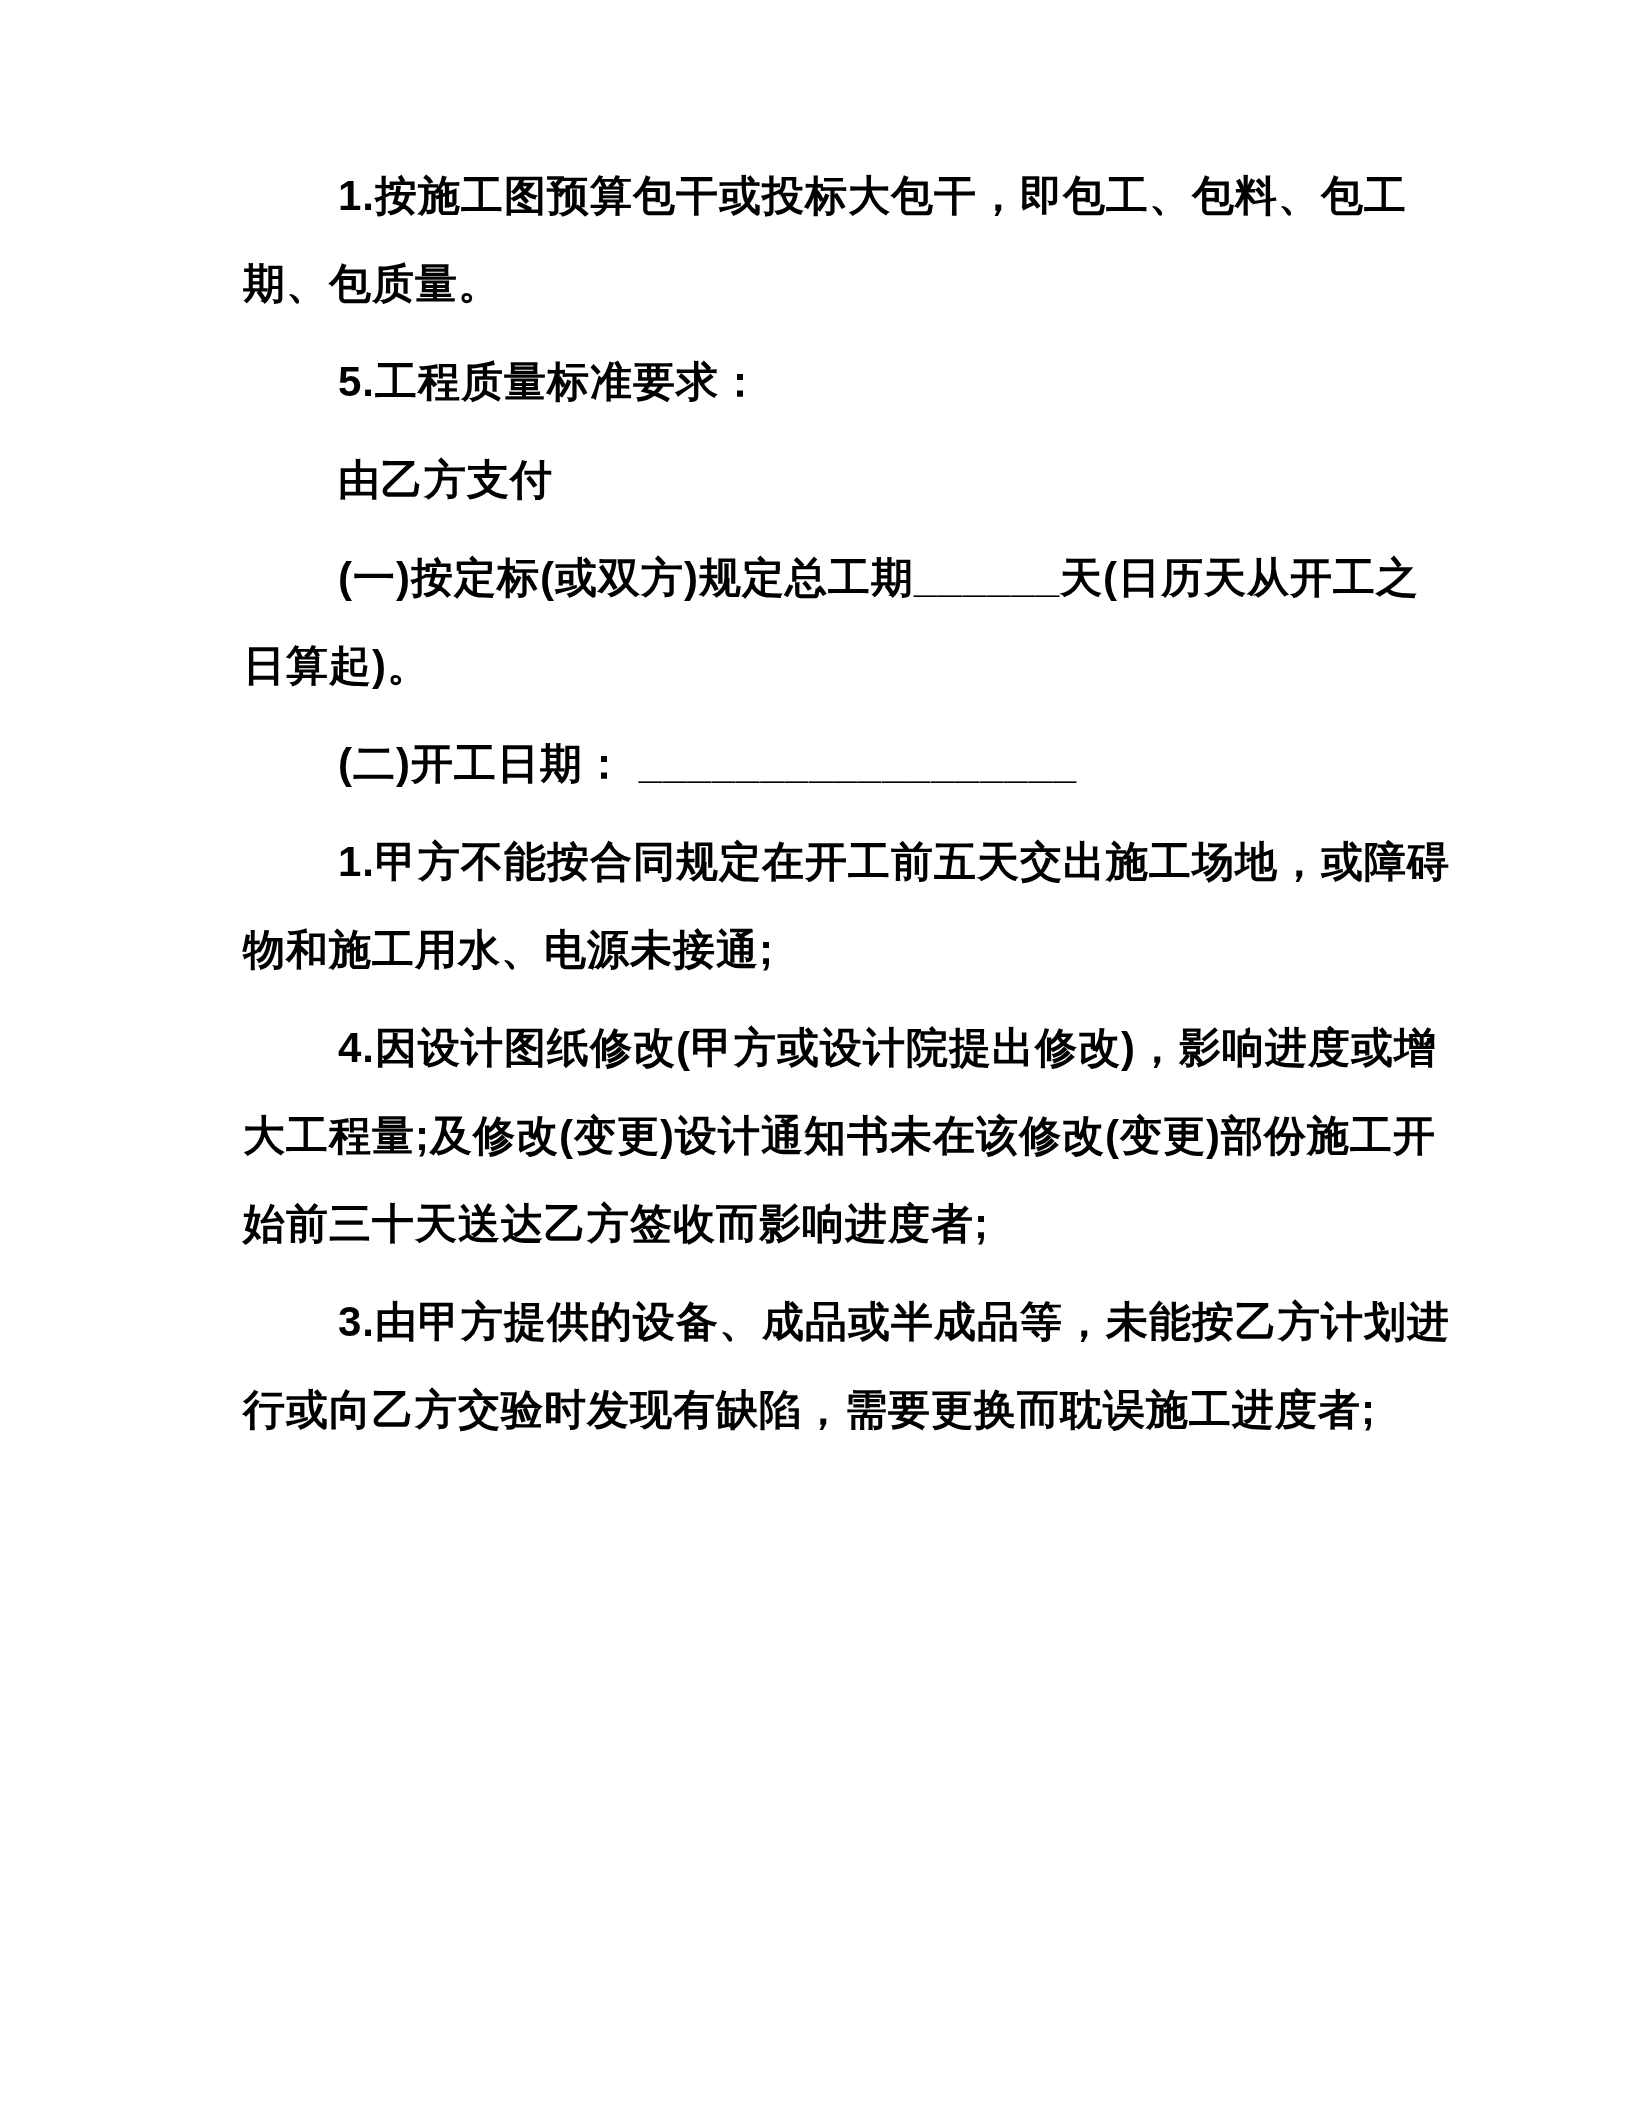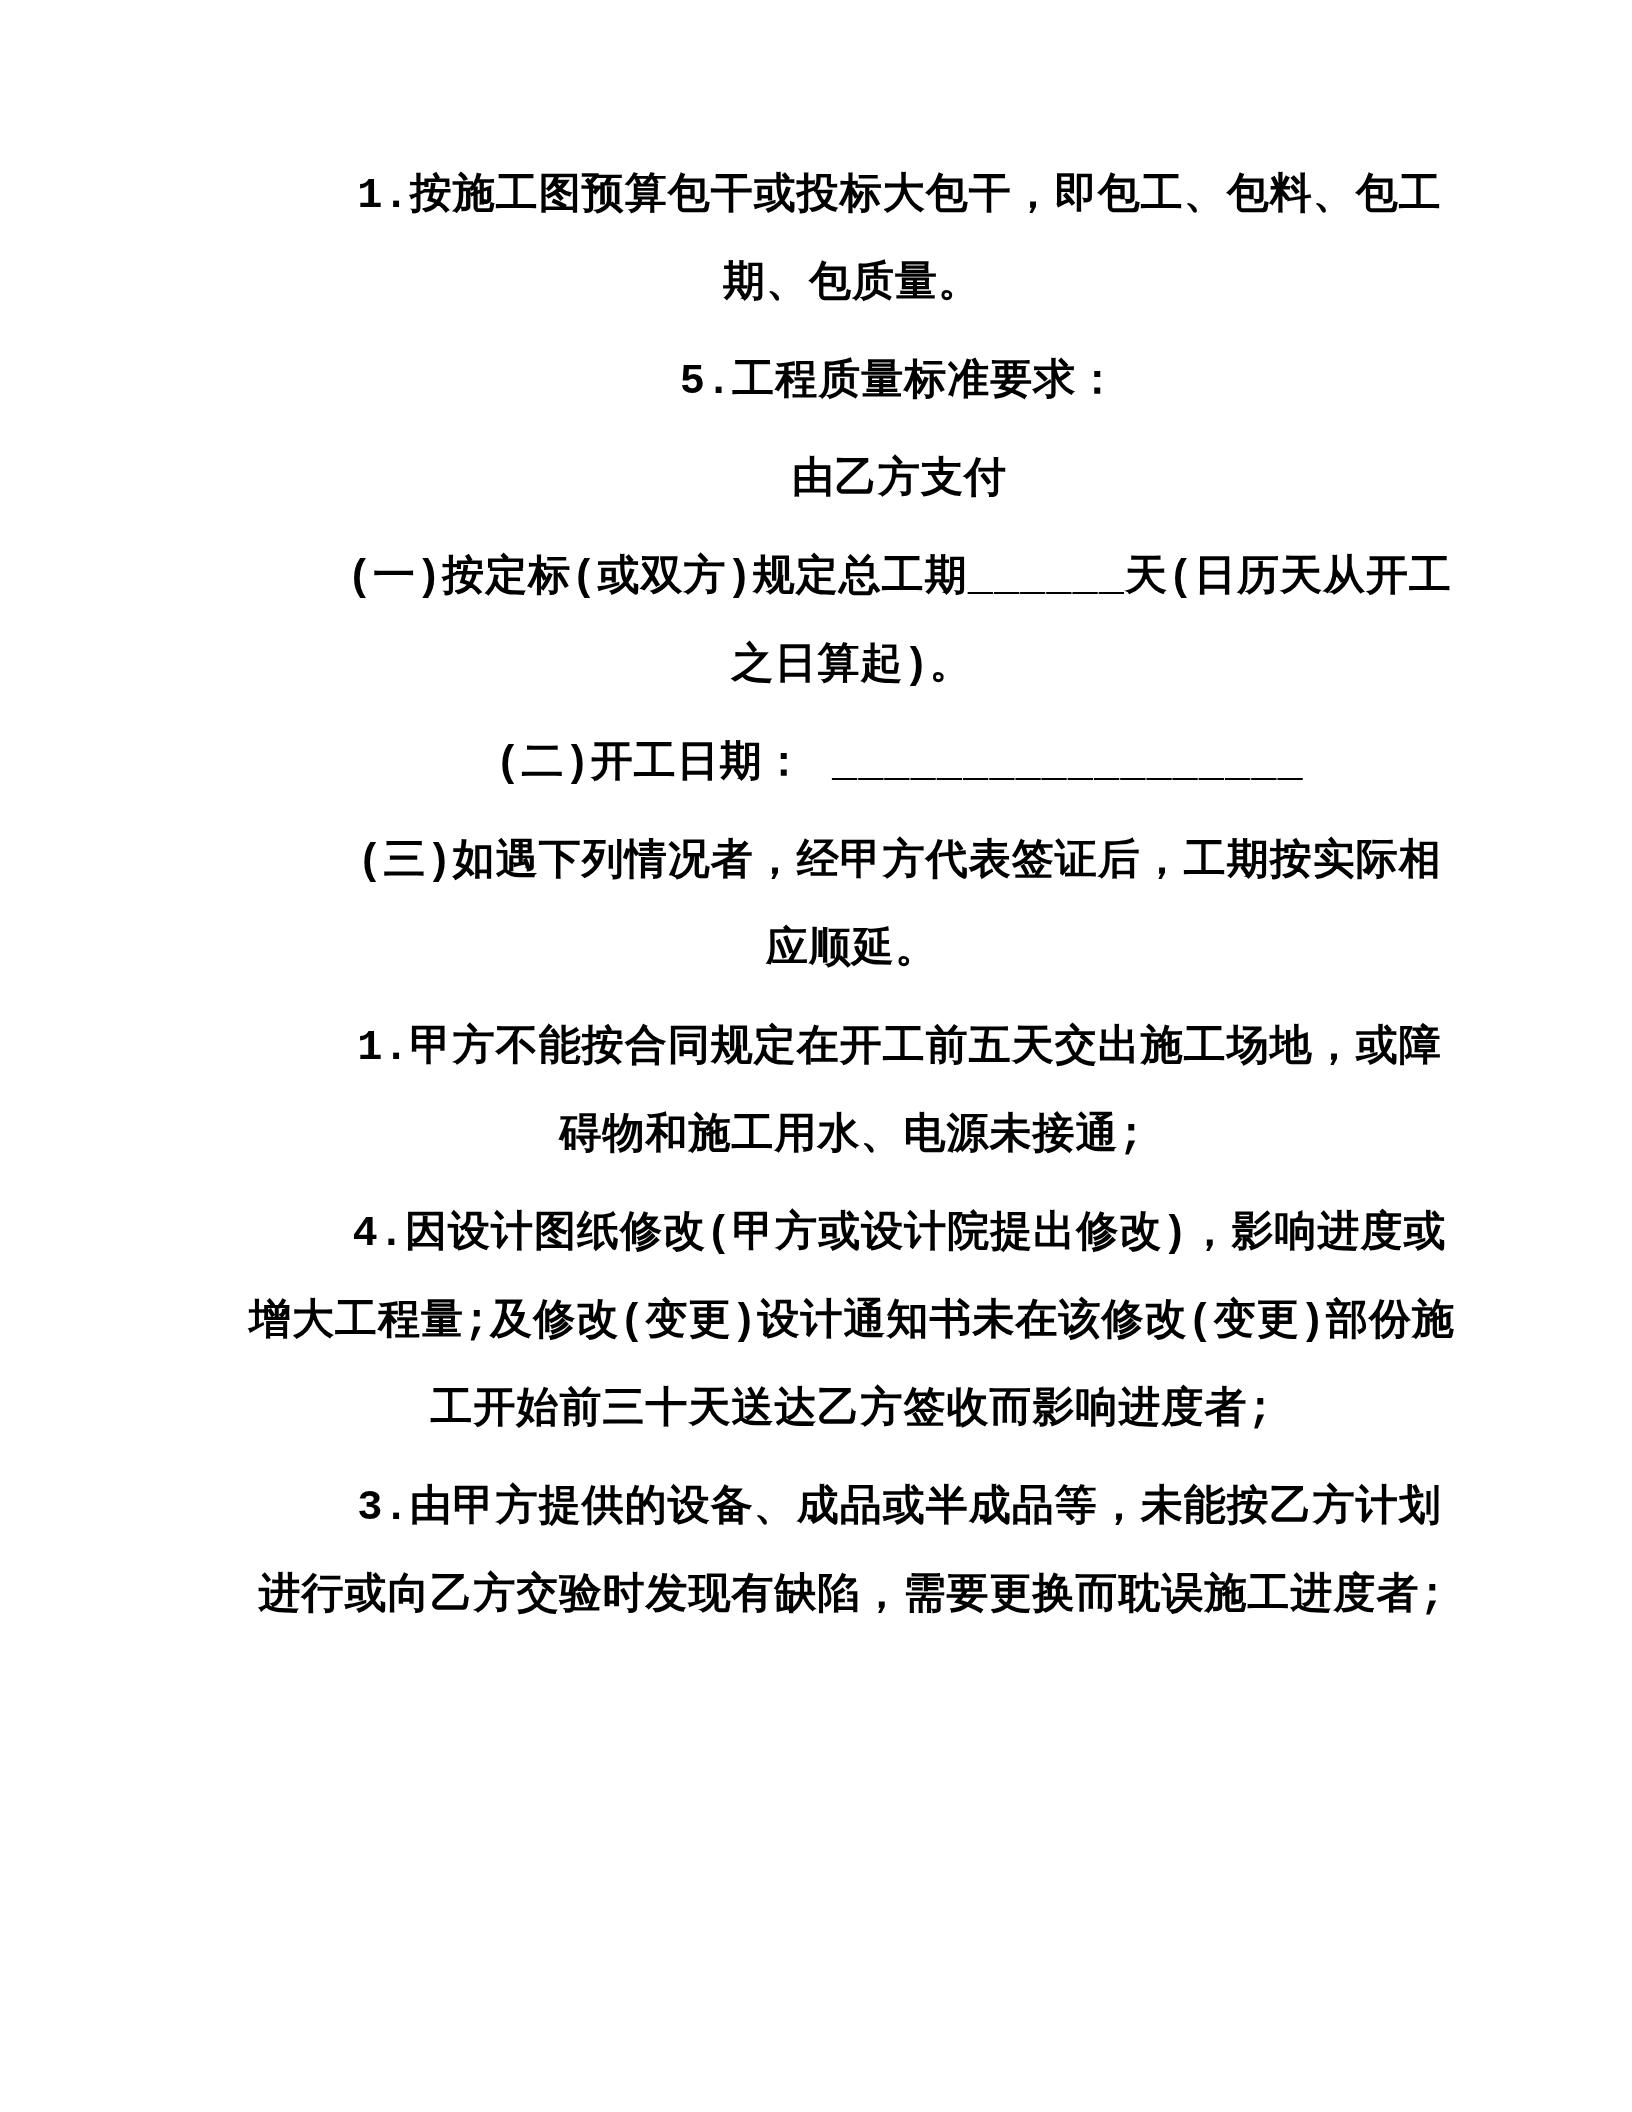--- a/index.html
+++ b/index.html
@@ -6,22 +6,21 @@
     margin: 0;
     padding: 0;
     background: #ffffff;
   }
   .page {
     position: relative;
     width: 1632px;
     height: 2112px;
     background: #ffffff;
     overflow: hidden;
-    font-family: Liberation Mono, monospace;
-    text-align: center;
+    font-family: Liberation Sans, sans-serif;
   }
   .doc-body {
     position: absolute;
     left: 243px;
     top: 152px;
     width: 1218px;
   }
   .para {
     margin: 0 0 10px 0;
     font-size: 42px;
@@ -36,18 +35,17 @@
 </head>
 <body>
 
 <div class="page">
   <div class="doc-body">
       <p class="para">1.按施工图预算包干或投标大包干，即包工、包料、包工期、包质量。</p>
       <p class="para">5.工程质量标准要求：</p>
       <p class="para">由乙方支付</p>
       <p class="para">(一)按定标(或双方)规定总工期______天(日历天从开工之日算起)。</p>
       <p class="para">(二)开工日期： __________________</p>
-      <p class="para">(三)如遇下列情况者，经甲方代表签证后，工期按实际相应顺延。</p>
       <p class="para">1.甲方不能按合同规定在开工前五天交出施工场地，或障碍物和施工用水、电源未接通;</p>
       <p class="para">4.因设计图纸修改(甲方或设计院提出修改)，影响进度或增大工程量;及修改(变更)设计通知书未在该修改(变更)部份施工开始前三十天送达乙方签收而影响进度者;</p>
       <p class="para">3.由甲方提供的设备、成品或半成品等，未能按乙方计划进行或向乙方交验时发现有缺陷，需要更换而耽误施工进度者;</p>
     </div>
 </div>
 
 </body></html>

